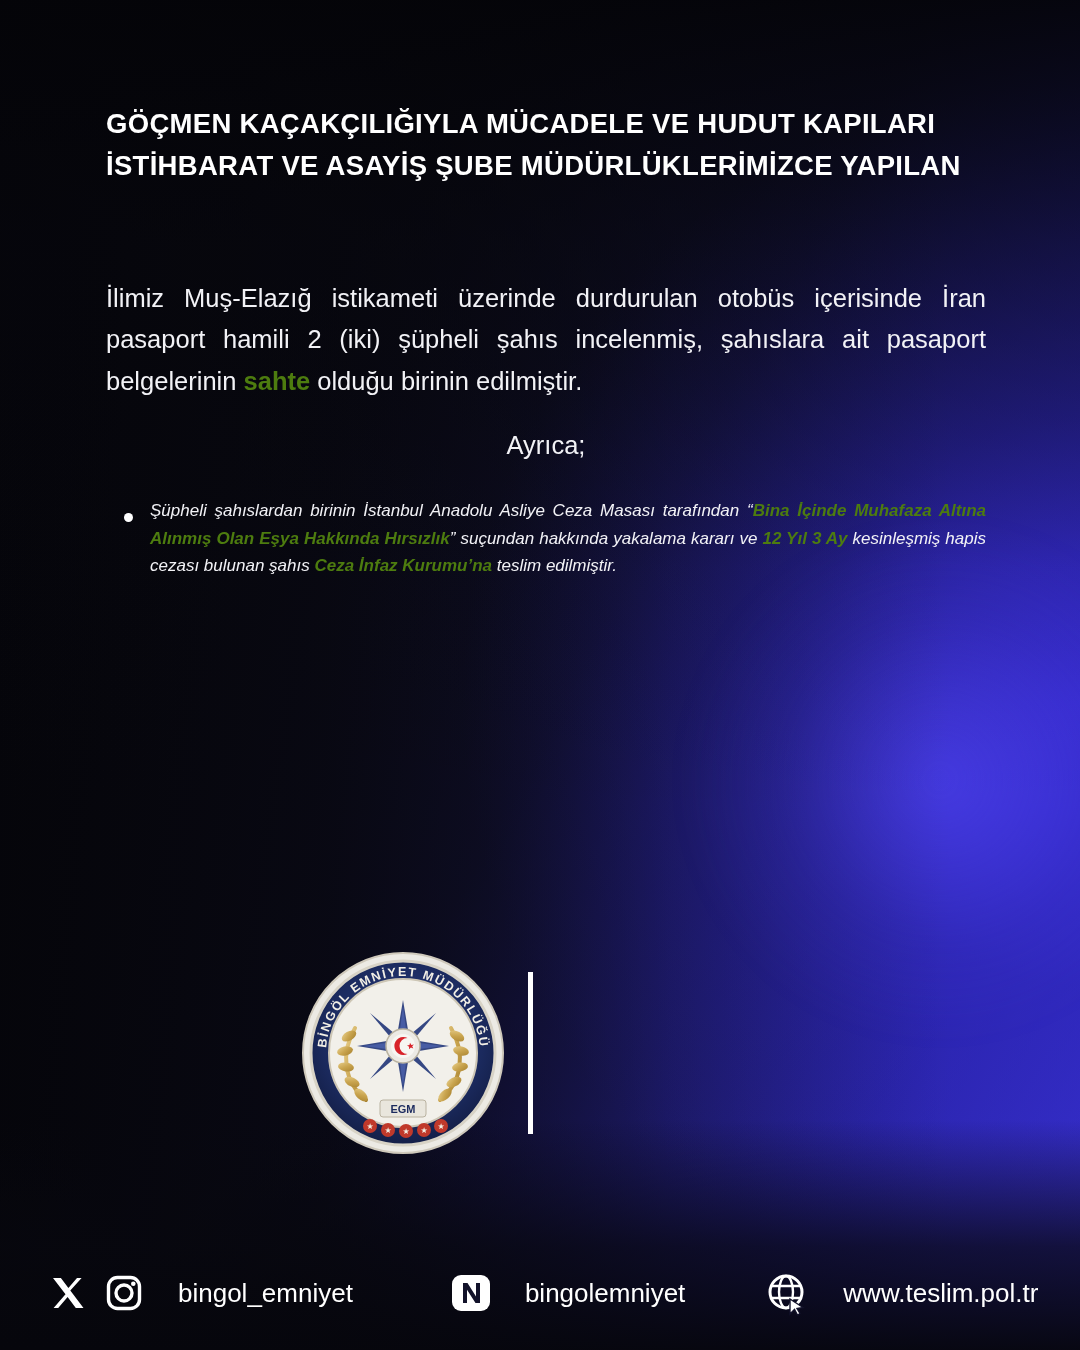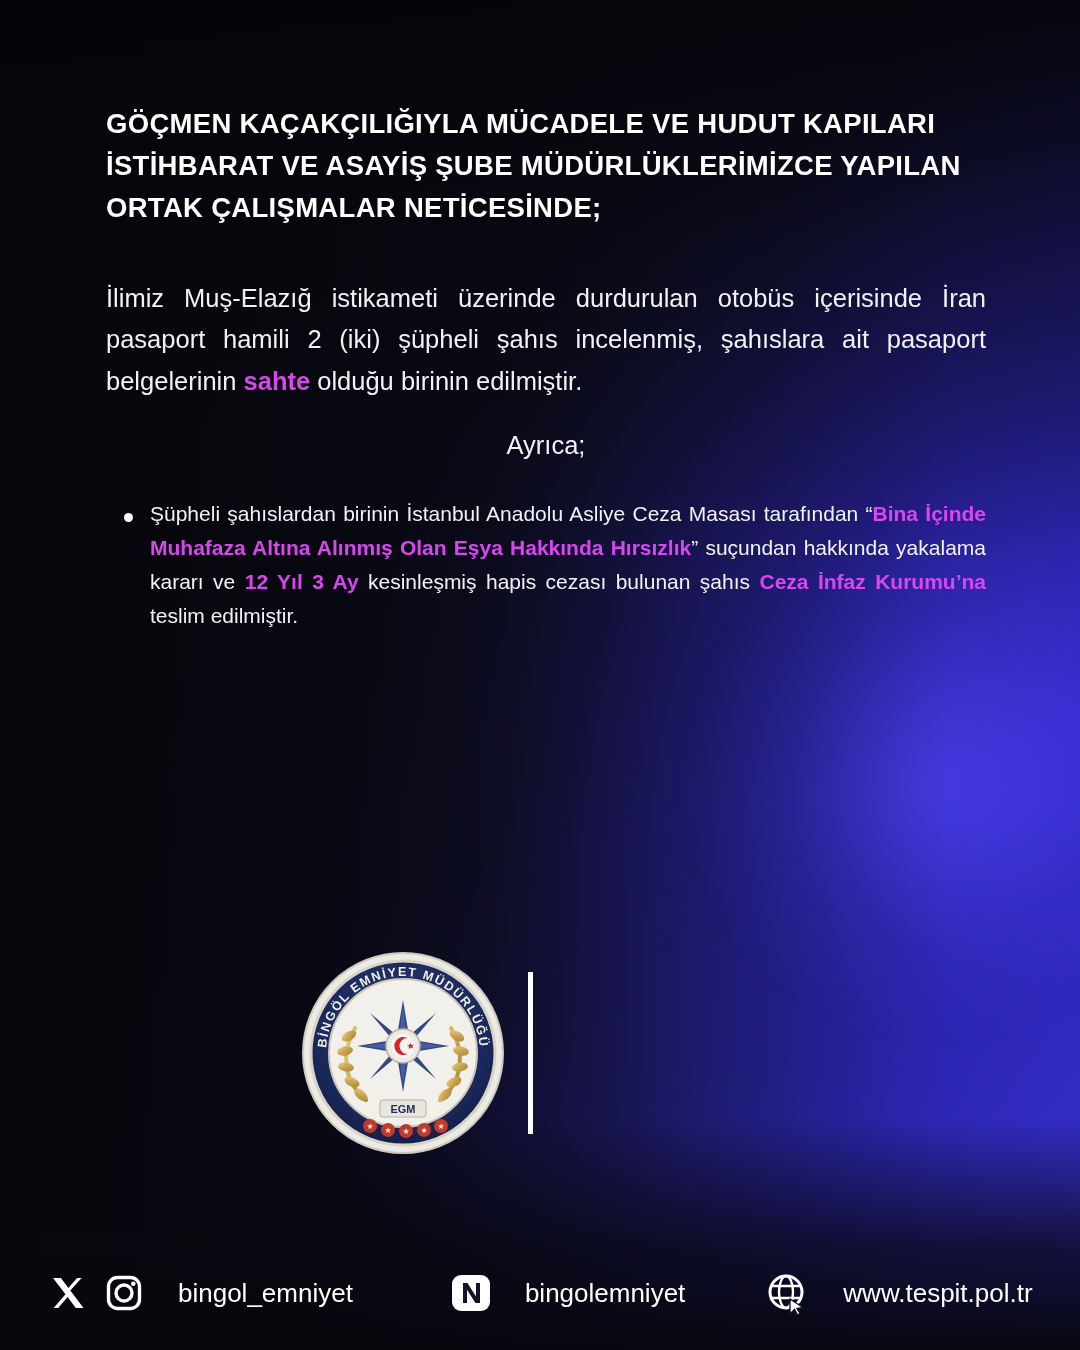--- a/index.html
+++ b/index.html
@@ -71,37 +71,38 @@
     left: 106px;
     width: 880px;
     font-size: 25.5px;
     line-height: 1.62;
     text-align: justify;
     color: #f2f2f6;
   }
   .para-1 { top: 278px; }
   .para-2 { top: 425px; text-align: center; }
 
-  b, strong { font-weight: bold; color: #d946ef; }
+  b, strong { font-weight: bold; color: #4d7c0f; }
 
   
   .bullets {
     position: absolute;
     left: 106px;
     top: 497px;
     width: 880px;
   }
   .bullet {
     position: relative;
     padding-left: 44px;
     margin-bottom: 34px;
-    font-size: 21px;
+    font-size: 17px;
     line-height: 1.62;
     text-align: justify;
     color: #f2f2f6;
+    font-style: italic;
   }
   .bullet:last-child { margin-bottom: 0; }
   .bullet .dot {
     position: absolute;
     left: 18px;
     top: 16px;
     width: 9px;
     height: 9px;
     border-radius: 50%;
     background: #ffffff;
@@ -182,21 +183,20 @@
 <div class="bg"></div>
 <div class="glow"></div>
 <div class="bg-dark-top"></div>
 <div class="bg-bottom-fade"></div>
 
 <div class="page">
 
   <div class="headline">
     <div>GÖÇMEN KAÇAKÇILIĞIYLA MÜCADELE VE HUDUT KAPILARI</div>
     <div>İSTİHBARAT VE ASAYİŞ ŞUBE MÜDÜRLÜKLERİMİZCE YAPILAN</div>
-    <div>ORTAK ÇALIŞMALAR NETİCESİNDE;</div>
   </div>
 
   <div class="para para-1"><span>İlimiz Muş-Elazığ istikameti üzerinde durdurulan otobüs içerisinde İran pasaport hamili 2 (iki) şüpheli şahıs incelenmiş, şahıslara ait pasaport belgelerinin </span><b>sahte</b><span> olduğu birinin edilmiştir.</span></div>
 
   <div class="para para-2">Ayrıca;</div>
 
   <div class="bullets">
 
     <div class="bullet">
       <span class="dot"></span><span>Şüpheli şahıslardan birinin İstanbul Anadolu Asliye Ceza Masası tarafından “</span><b>Bina İçinde Muhafaza Altına Alınmış Olan Eşya Hakkında Hırsızlık</b><span>” suçundan hakkında yakalama kararı ve </span><b>12 Yıl 3 Ay</b><span> kesinleşmiş hapis cezası bulunan şahıs </span><b>Ceza İnfaz Kurumu’na</b><span> teslim edilmiştir.</span>
@@ -319,18 +319,18 @@
       <span class="f-label">bingolemniyet</span>
     </div>
 
     <div class="f-group f-web">
       <svg class="web-icon" width="48" height="48" viewBox="0 0 48 48">
         <circle cx="23" cy="23" r="16" fill="none" stroke="#ffffff" stroke-width="3"></circle>
         <ellipse cx="23" cy="23" rx="7" ry="16" fill="none" stroke="#ffffff" stroke-width="2.4"></ellipse>
         <path d="M8 17 H38 M8 29 H38" stroke="#ffffff" stroke-width="2.4" fill="none"></path>
         <path d="M27 30 L27 45 L31.5 40.5 L34.5 46 L37 44.5 L34 39.5 L40 38.5 Z" fill="#ffffff" stroke="#12122a" stroke-width="1.4"></path>
       </svg>
-      <span class="f-label">www.tespit.pol.tr</span>
+      <span class="f-label">www.teslim.pol.tr</span>
     </div>
 
   </div>
 
 </div>
 
 </body></html>

